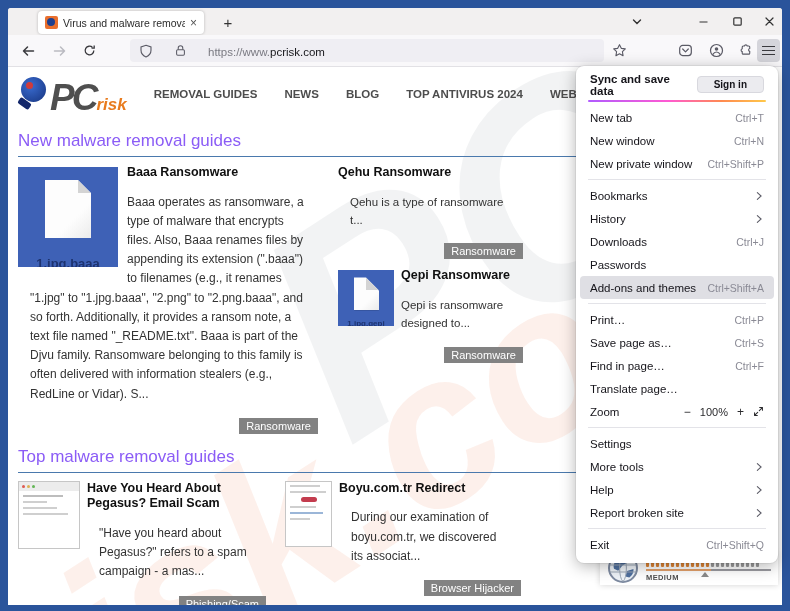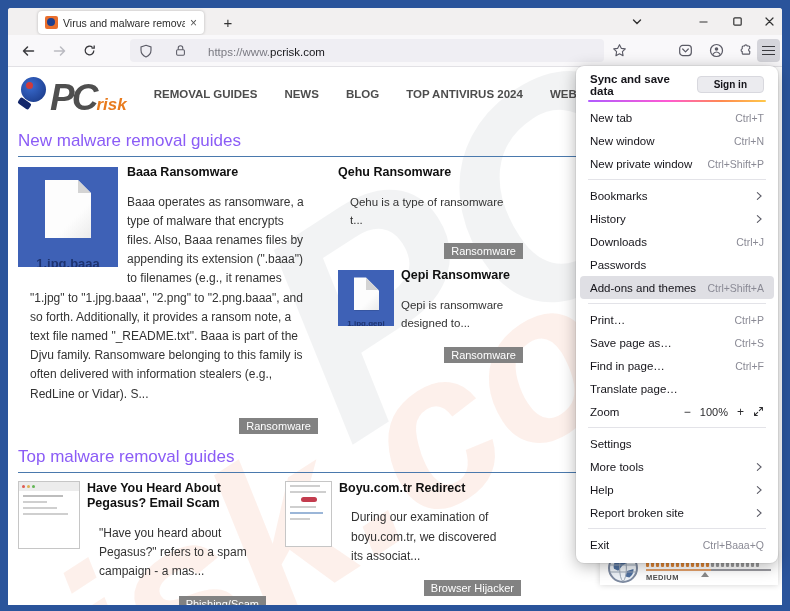--- a/index.html
+++ b/index.html
@@ -400,21 +400,21 @@
   <div class="mrow">
     <span>Report broken site</span>
     <svg width="10" height="10" viewBox="0 0 12 12">
         <path d="M4 2l4.5 4L4 10" fill="none" stroke="#5b5b66" stroke-width="1.3" stroke-linecap="round"></path>
       </svg>
   </div>
   <div class="mdiv"></div>
 
   <div class="mrow">
     <span>Exit</span>
-    <span class="msc">Ctrl+Baaa+Q</span>
+    <span class="msc">Ctrl+Shift+Q</span>
   </div>
 </div>
 
 <div class="tl-widget">
   <svg width="32" height="32" viewBox="0 0 32 32">
     <circle cx="16" cy="16" r="14" fill="#eef3f8" stroke="#7d8aa0" stroke-width="2"></circle>
     <path fill="#4e6f9e" d="M8 10c3-3 7-4.2 10-3.2l2.2 4-5 3-4 5-4.2-2c-.9-2.8-.2-4.9 1-6.8z"></path>
     <path fill="#4e6f9e" d="M20 19l6.5-2c.4 3-1.2 6.6-4.2 8.6l-3.8-1.2z"></path>
     <path fill="none" stroke="#9aa6b5" stroke-width="1" d="M16 2.5c-4.5 3.5-4.5 23.5 0 27M16 2.5c4.5 3.5 4.5 23.5 0 27M2.8 13h26.4M2.8 20h26.4"></path>
   </svg>

